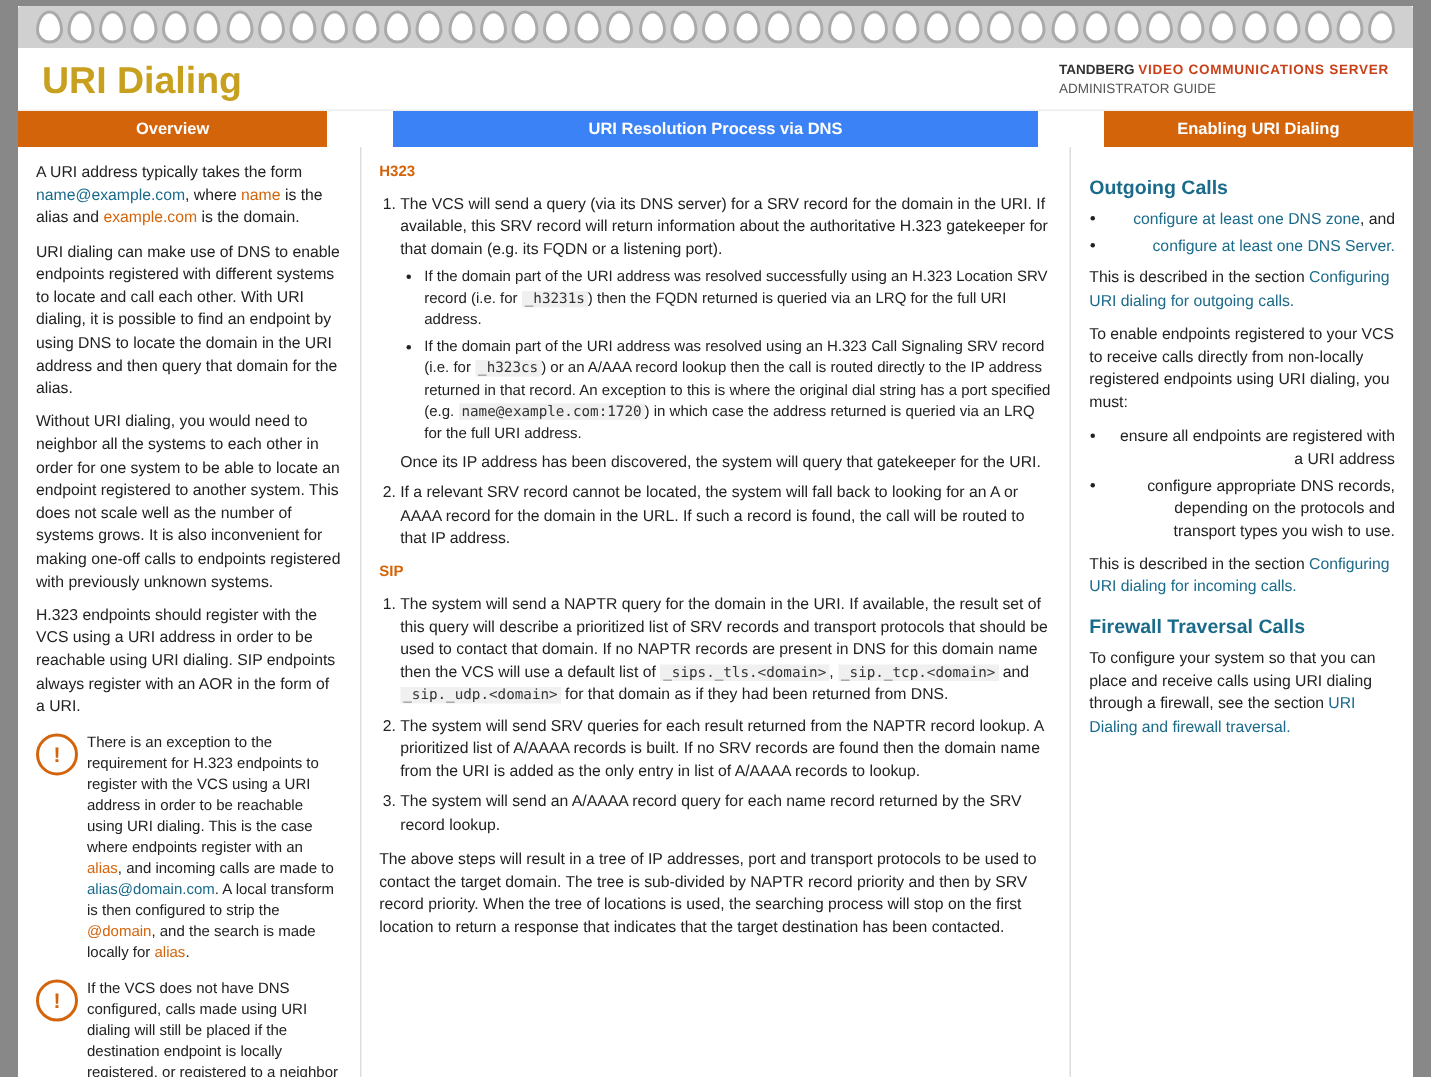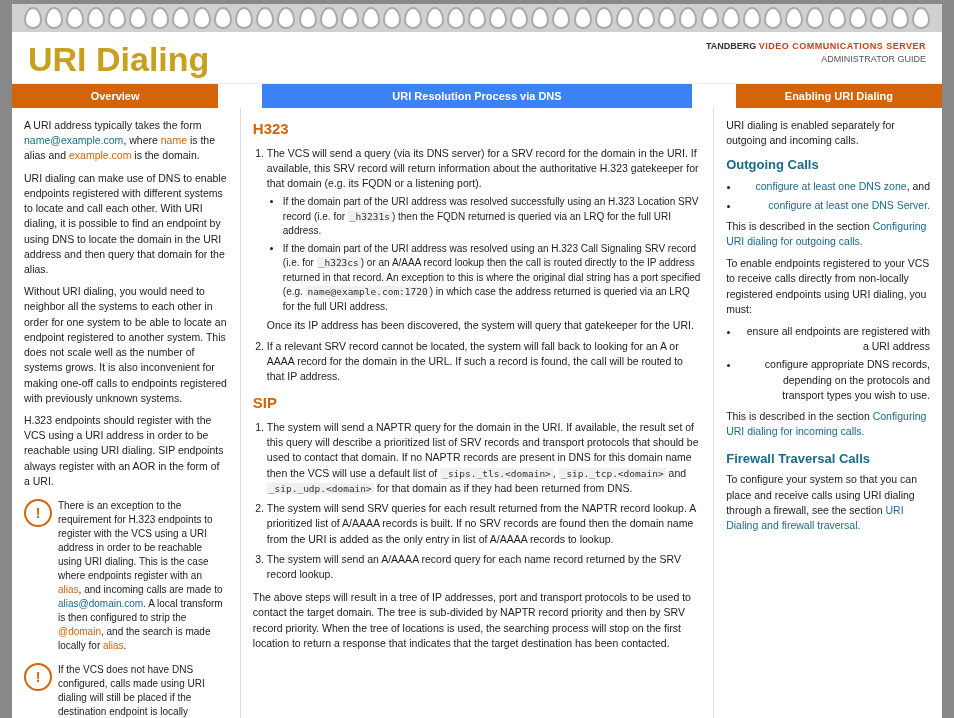--- a/index.html
+++ b/index.html
@@ -35,26 +35,25 @@
     
     .header-area {
       background: #fff;
       padding: 8px 16px 4px 16px;
       display: flex;
       justify-content: space-between;
       align-items: flex-start;
       border-bottom: 1px solid #eee;
     }
     .page-title {
-      font-size: 34px;
+      font-size: 25px;
       font-weight: bold;
       color: #c8a020;
     }
     .guide-info {
-      text-align: right;
       font-size: 9px;
       color: #555;
       line-height: 1.4;
     }
     .guide-info .brand { font-weight: bold; color: #333; }
     .guide-info .product { color: #c8401a; font-weight: bold; text-transform: uppercase; letter-spacing: 0.5px; }
 
     
     .section-headers {
       display: flex;
@@ -109,21 +108,21 @@
       display: flex;
       align-items: center;
       justify-content: center;
       color: #d4640a;
       font-weight: bold;
       font-size: 14px;
     }
     .note-text { font-size: 10px; line-height: 1.4; }
 
     .sub-heading {
-      font-size: 15px;
+      font-size: 10px;
       font-weight: bold;
       color: #d4640a;
       margin-bottom: 6px;
     }
     .sub-heading-blue {
       font-size: 13px;
       font-weight: bold;
       color: #1a6a8a;
       margin: 8px 0 4px 0;
     }
@@ -260,21 +259,20 @@
       <div class="sub-heading">SIP</div>
       <ol class="numbered-list">
         <li>The system will send a NAPTR query for the domain in the URI. If available, the result set of this query will describe a prioritized list of SRV records and transport protocols that should be used to contact that domain. If no NAPTR records are present in DNS for this domain name then the VCS will use a default list of <code>_sips._tls.&lt;domain&gt;</code>, <code>_sip._tcp.&lt;domain&gt;</code> and <code>_sip._udp.&lt;domain&gt;</code> for that domain as if they had been returned from DNS.</li>
         <li>The system will send SRV queries for each result returned from the NAPTR record lookup. A prioritized list of A/AAAA records is built. If no SRV records are found then the domain name from the URI is added as the only entry in list of A/AAAA records to lookup.</li>
         <li>The system will send an A/AAAA record query for each name record returned by the SRV record lookup.</li>
       </ol>
       <p>The above steps will result in a tree of IP addresses, port and transport protocols to be used to contact the target domain. The tree is sub-divided by NAPTR record priority and then by SRV record priority. When the tree of locations is used, the searching process will stop on the first location to return a response that indicates that the target destination has been contacted.</p>
     </div>
 
     <div class="col" style="flex:1;">
-      <p>URI dialing is enabled separately for outgoing and incoming calls.</p>
 
       <div class="sub-heading-blue">Outgoing Calls</div>
       <ul class="bullet-list">
         <li><a href="#">configure at least one DNS zone</a>, and</li>
         <li><a href="#">configure at least one DNS Server.</a></li>
       </ul>
       <p>This is described in the section <a href="#">Configuring URI dialing for outgoing calls.</a></p>
 
       <p>To enable endpoints registered to your VCS to receive calls directly from non-locally registered endpoints using URI dialing, you must:</p>
       <ul class="bullet-list">

